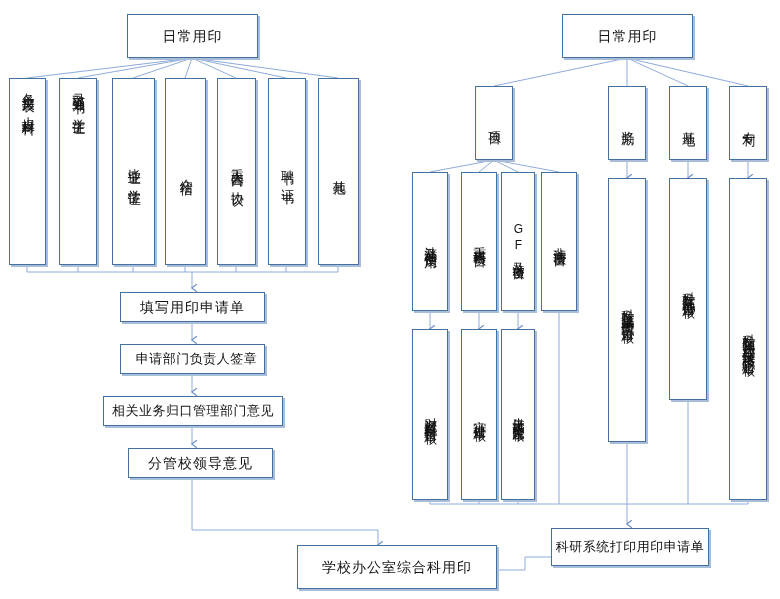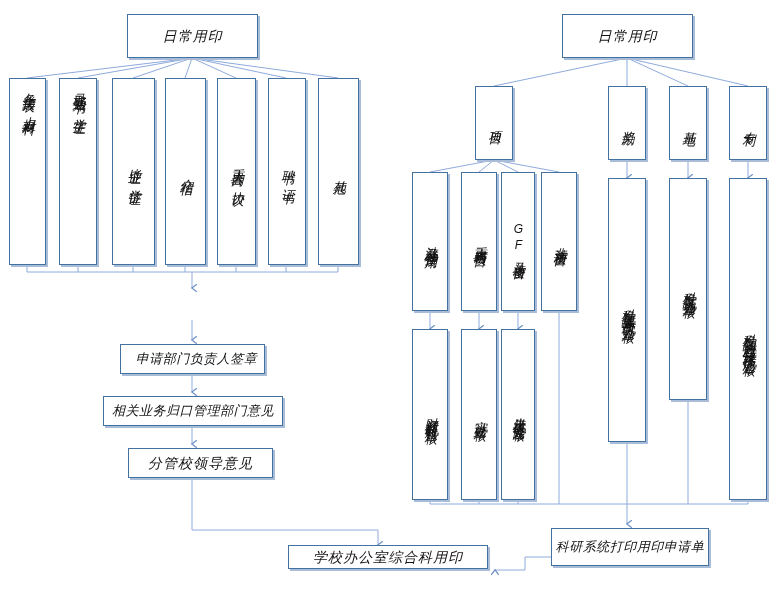--- a/index.html
+++ b/index.html
@@ -5,21 +5,21 @@
   html,body{margin:0;padding:0;background:#ffffff;}
   body{width:780px;height:599px;position:relative;overflow:hidden;
        font-family:"Liberation Sans","DejaVu Sans",sans-serif;color:#111;}
   #stage{position:absolute;left:0;top:0;width:780px;height:599px;}
   svg#wires{position:absolute;left:0;top:0;width:780px;height:599px;pointer-events:none;}
 
   .box{position:absolute;box-sizing:border-box;background:#ffffff;
        border:1.5px solid #4472A0;
        box-shadow:2px 2px 0 0 #A9BDD8;
        display:flex;align-items:center;justify-content:center;
-       z-index:3;font-style:italic;}
+       z-index:3;}
   .box .txt{display:block;text-align:center;line-height:1.18;}
 
   
   .h .txt{font-size:14px;letter-spacing:1px;white-space:nowrap;}
   .h.sm .txt{font-size:13px;letter-spacing:0.5px;}
 
   
   .v{align-items:flex-start;padding-top:4px;}
   .v .txt{writing-mode:vertical-rl;text-orientation:upright;
           -webkit-writing-mode:vertical-rl;
@@ -121,20 +121,23 @@
   <div class="box v center" style="left:217px;top:78px;width:39px;height:187px;">
     <span class="txt">重大合同　协议</span>
   </div>
   <div class="box v center" style="left:268px;top:78px;width:38px;height:187px;">
     <span class="txt">聘书　证书</span>
   </div>
   <div class="box v center" style="left:318px;top:78px;width:41px;height:187px;">
     <span class="txt">其他</span>
   </div>
 
+  <div class="box h" style="left:120px;top:292px;width:145px;height:30px;">
+    <span class="txt">填写用印申请单</span>
+  </div>
   <div class="box h sm" style="left:120px;top:344px;width:145px;height:30px;padding-left:8px;">
     <span class="txt">申请部门负责人签章</span>
   </div>
   <div class="box h sm" style="left:103px;top:396px;width:180px;height:30px;">
     <span class="txt">相关业务归口管理部门意见</span>
   </div>
   <div class="box h" style="left:128px;top:448px;width:145px;height:30px;">
     <span class="txt">分管校领导意见</span>
   </div>
 
@@ -185,17 +188,17 @@
     <span class="txt">科发院基地办审核</span>
   </div>
   <div class="box v center" style="left:729px;top:178px;width:38px;height:322px;">
     <span class="txt">科发院知识产权与技术转移中心审核</span>
   </div>
 
   <div class="box h sm" style="left:551px;top:528px;width:158px;height:38px;">
     <span class="txt">科研系统打印用印申请单</span>
   </div>
 
-  <div class="box h" style="left:288px;top:545px;width:200px;height:24px;">
+  <div class="box h" style="left:297px;top:545px;width:200px;height:44px;">
     <span class="txt">学校办公室综合科用印</span>
   </div>
 
 </div>
 
 </body></html>

